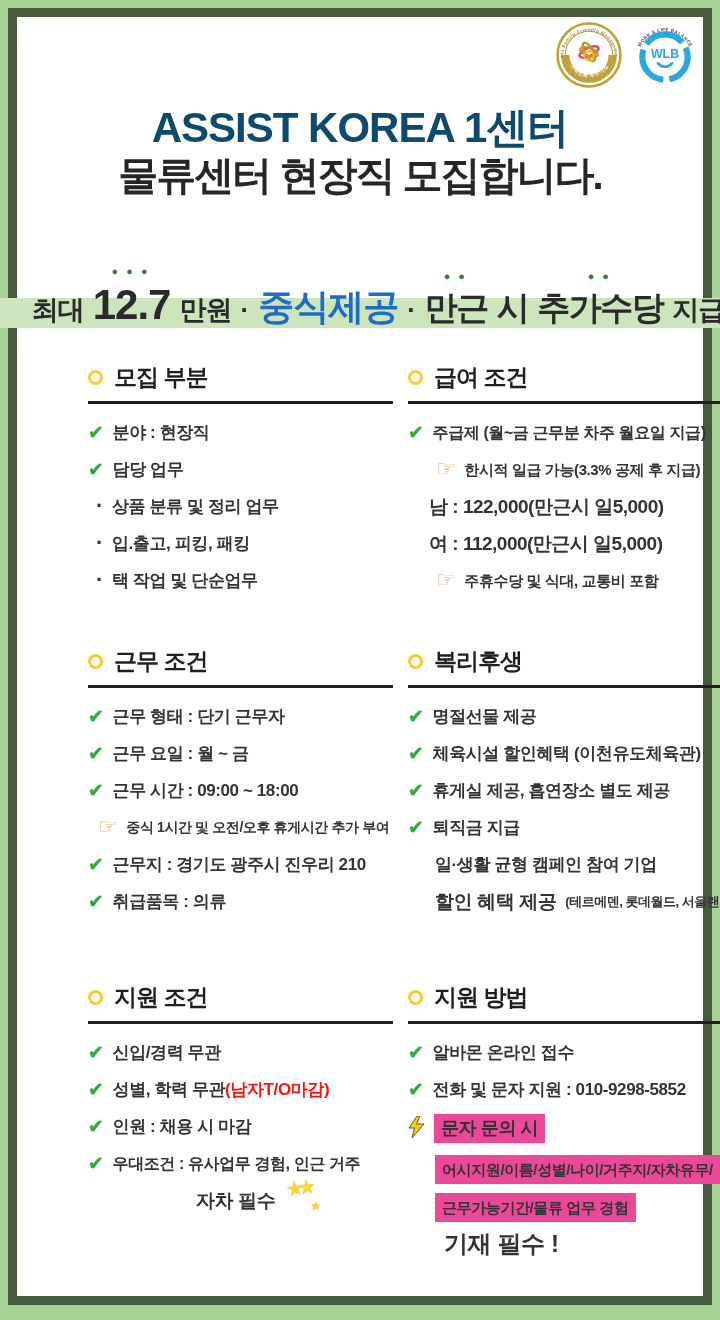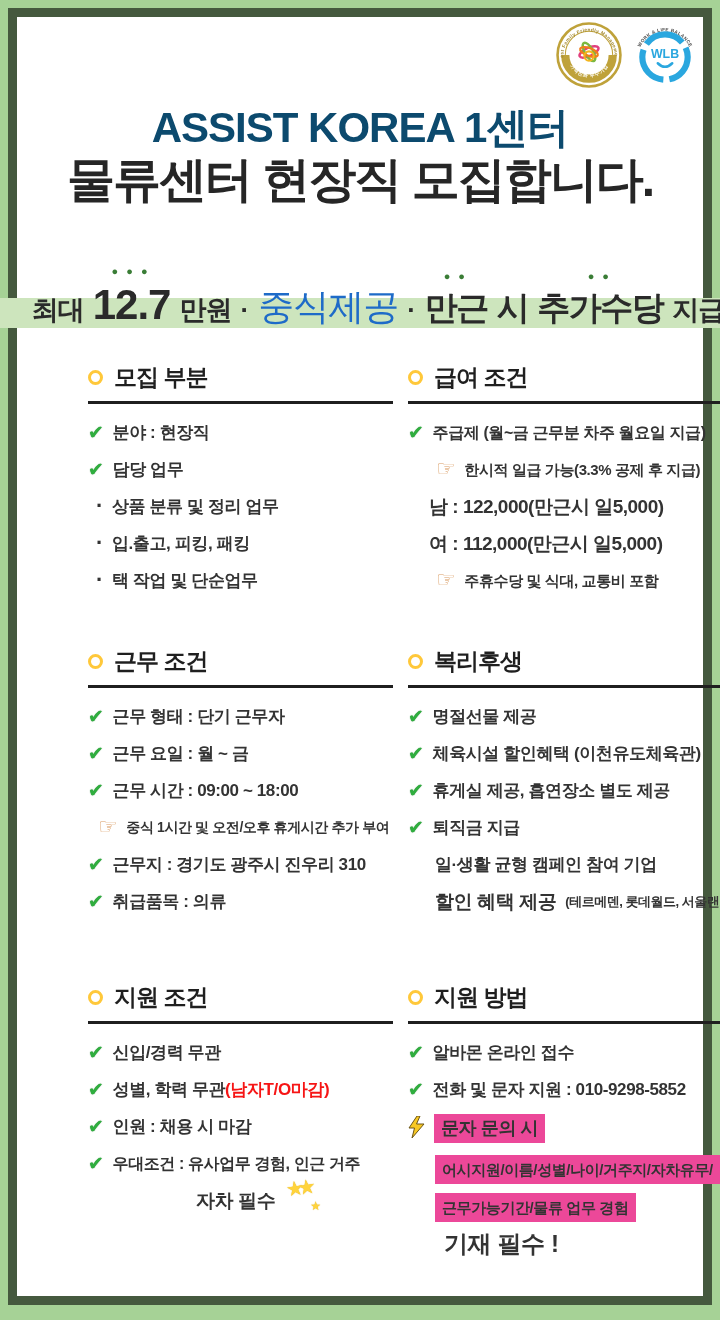--- a/index.html
+++ b/index.html
@@ -20,39 +20,39 @@
   .badges { position:absolute; top:22px; right:22px; display:flex; gap:10px; }
   .badge  { width:66px; height:66px; }
   
   .title-en {
     position:absolute; top:100px; left:0; width:100%;
     text-align:center; font-size:42px; font-weight:900; letter-spacing:-1px;
     color:#0c4a6e;
   }
   .title-ko {
     position:absolute; top:148px; left:0; width:100%;
-    text-align:center; font-size:48px; font-weight:900; letter-spacing:-2px;
+    text-align:center; font-size:40px; font-weight:900; letter-spacing:-2px;
     color:#262626;
   }
   
   .keypoints {
     position:absolute; top:255px; left:0; width:100%; height:80px;
   }
   .keypoints .band {
     position:absolute; left:0; right:0; top:43px; height:30px;
     background:#cde5bd;
   }
   .keypoints .kline {
     position:absolute; left:0; right:12px; top:0; height:80px;
     display:flex; align-items:baseline; justify-content:center; gap:9px;
     padding-top:26px; z-index:1; white-space:nowrap;margin-left:48px;
   }
   .kp-med  { font-size:27px; font-weight:800; letter-spacing:-1px; }
   .kp-num  { font-size:42px; font-weight:900; letter-spacing:-1px; position:relative; }
-  .kp-blue { font-size:36px; font-weight:400; letter-spacing:-1px; color:#1e6bc8; }
+  .kp-blue { font-size:36px; font-weight:700; letter-spacing:-1px; color:#1e6bc8; }
   .kp-big  { font-size:33px; font-weight:900; letter-spacing:-1.5px; position:relative; }
   .kp-sep  { font-size:26px; font-weight:900; }
   .dots3::before, .dots2::before {
     position:absolute; top:-16px; left:50%; transform:translateX(-50%);
     color:#3a7d36; font-size:11px; letter-spacing:8px; text-indent:4px;
   }
   .dots3::before { content:"\25CF\25CF\25CF"; }
   .dots2::before { content:"\25CF\25CF"; }
   
   .row {
@@ -237,21 +237,21 @@
     <div class="item">
       <span class="ic-check">✔</span>
       <span>근무 시간 : 09:00 ~ 18:00</span>
     </div>
     <div class="item sub" style="margin-left:10px;font-size:14px">
       <span class="ic-hand">☞</span>
       <span>중식 1시간 및 오전/오후 휴게시간 추가 부여</span>
     </div>
     <div class="item">
       <span class="ic-check">✔</span>
-      <span>근무지 : 경기도 광주시 진우리 310</span>
+      <span>근무지 : 경기도 광주시 진우리 210</span>
     </div>
     <div class="item">
       <span class="ic-check">✔</span>
       <span>취급품목 : 의류</span>
     </div>
   </div>
 
   <div class="col">
     <div class="sec-head">
       <span class="ring"></span>

